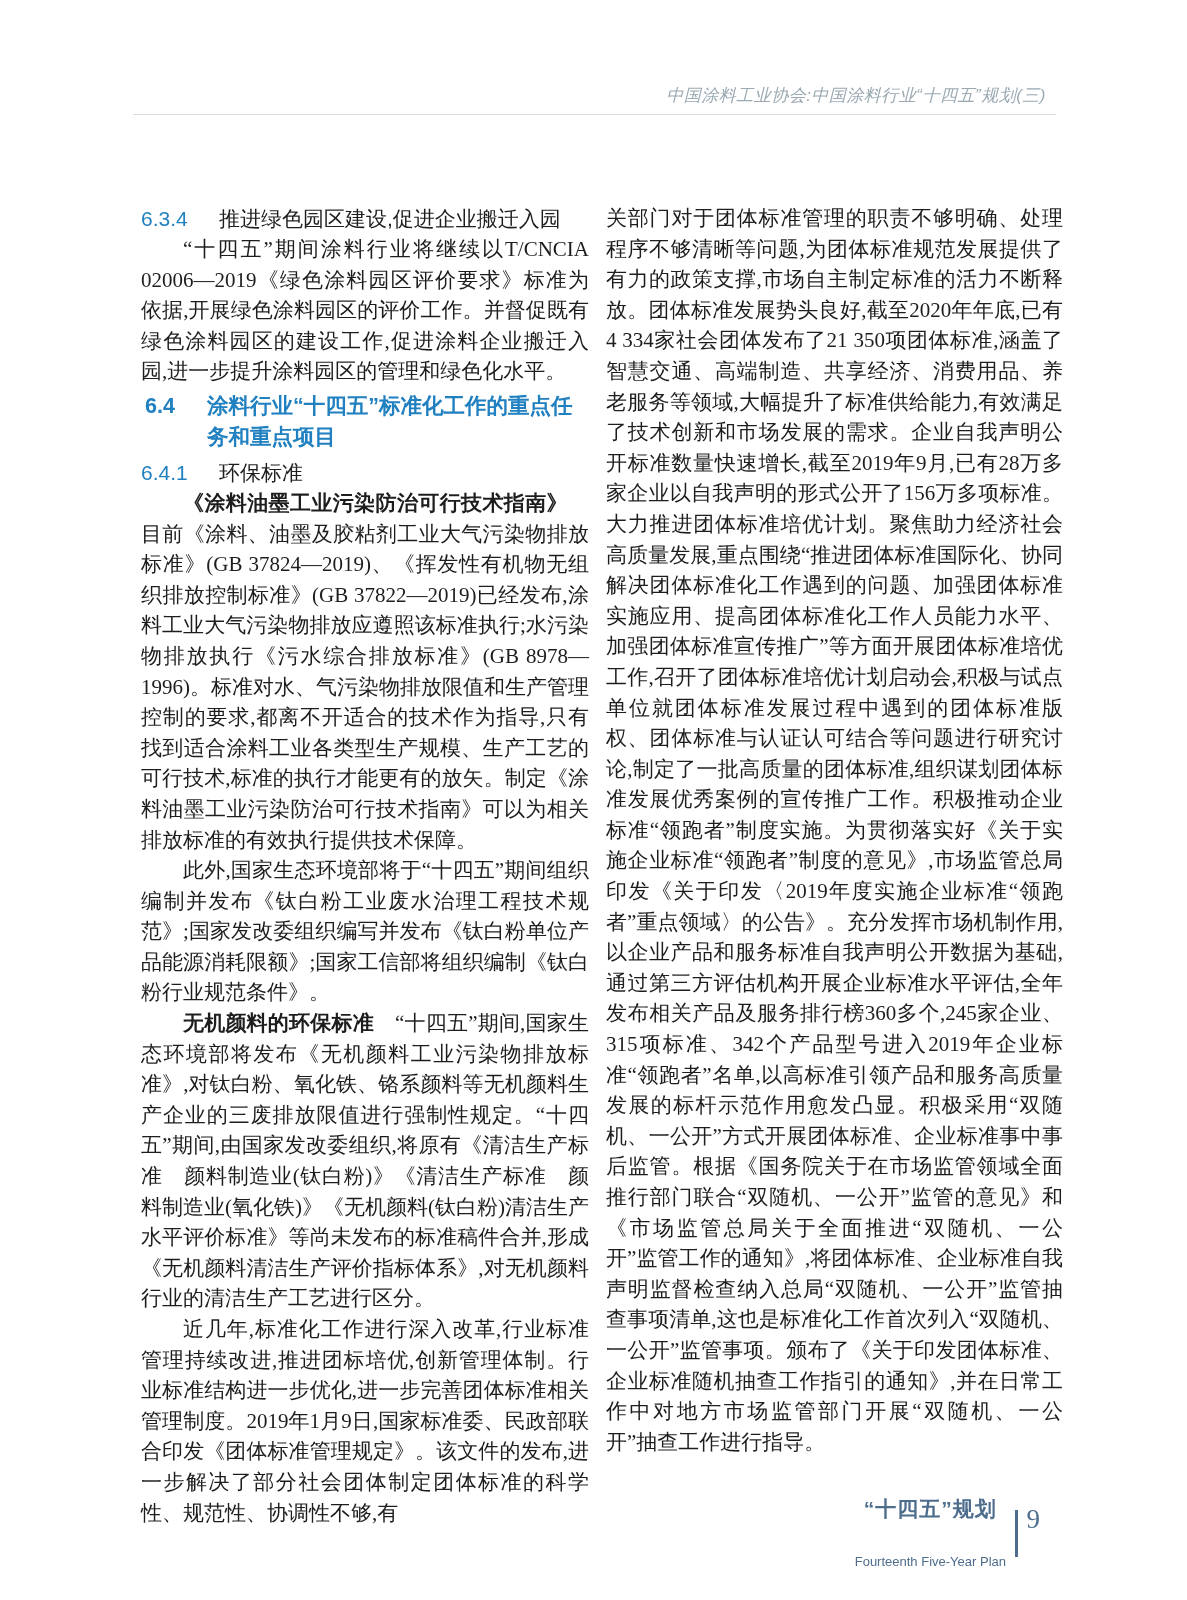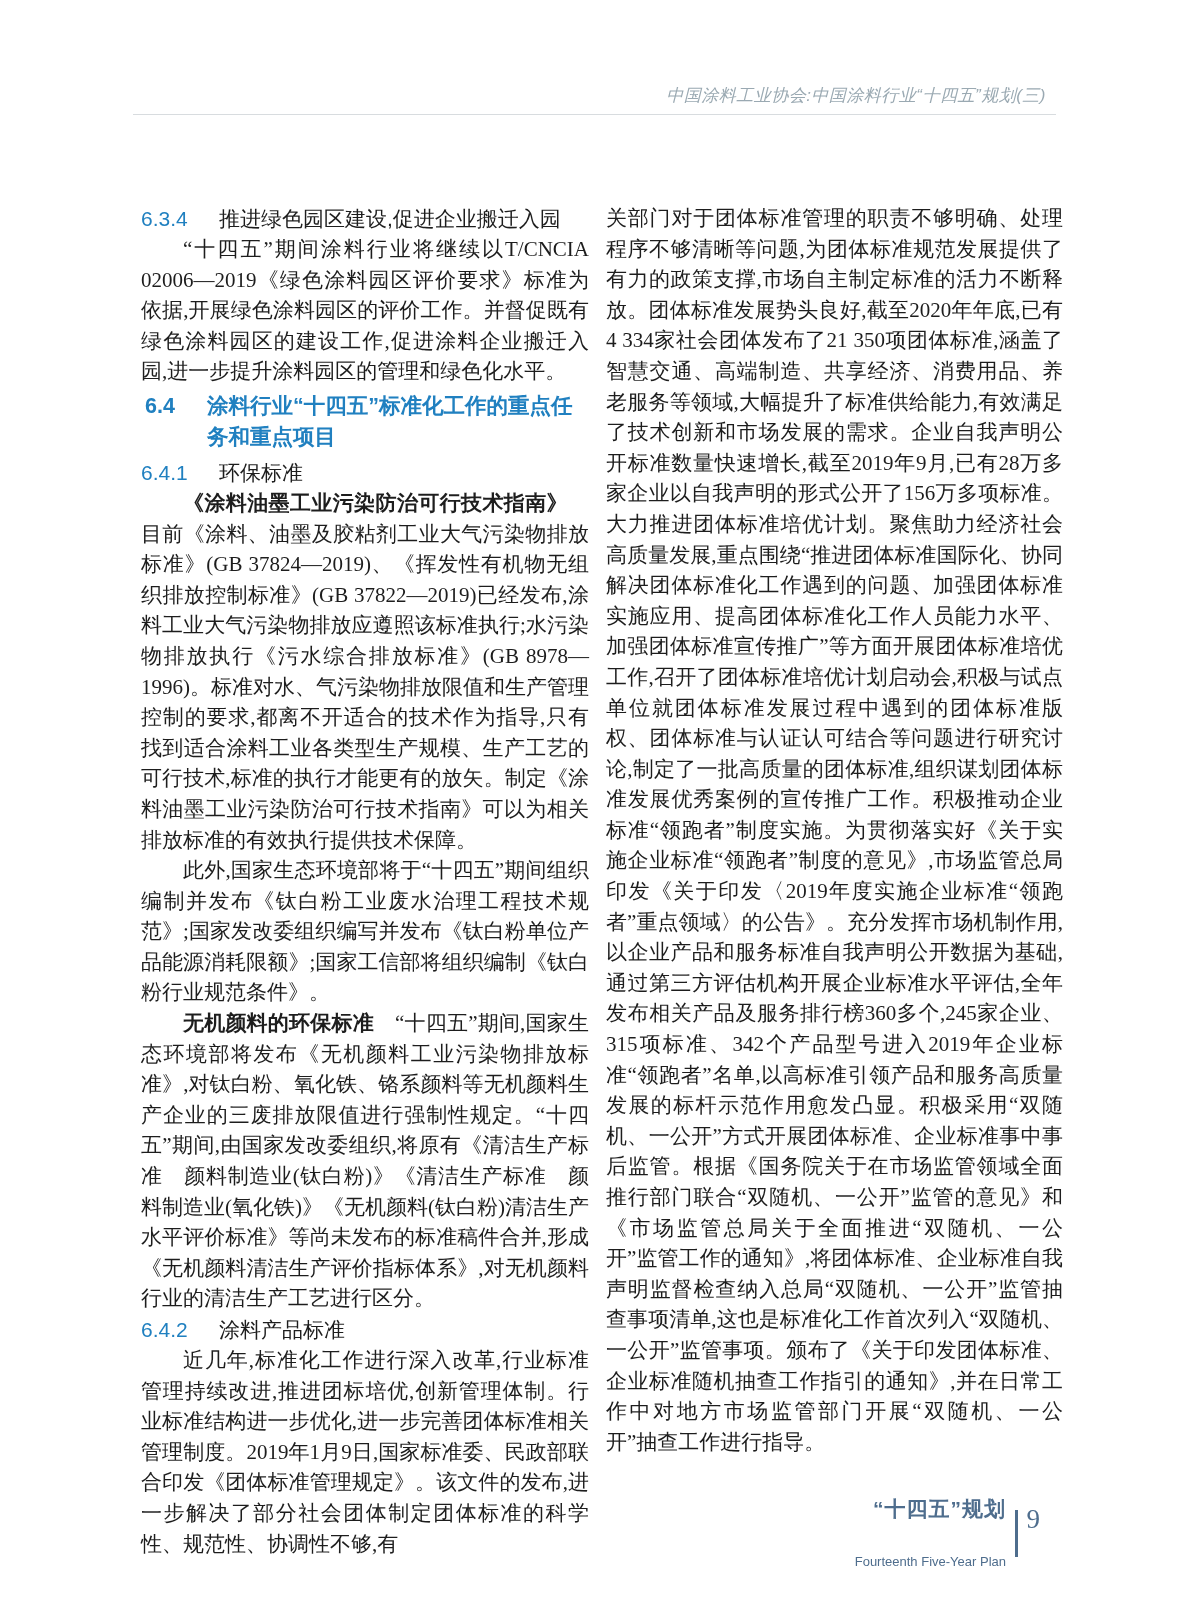--- a/index.html
+++ b/index.html
@@ -65,21 +65,21 @@
     display:flex;
   }
   .h-main .num{width:62px;flex:0 0 auto;}
   .h-main .ttl{flex:1;}
   
   .footer{
     position:absolute;top:1496px;right:147px;
     display:flex;align-items:center;gap:9px;
     color:#4e6d8d;
   }
-  .footer .labels{text-align:right;}
+  .footer .labels{text-align:center;}
   .footer .cn{
     font-family:"Liberation Sans","DejaVu Sans",sans-serif;
     font-weight:bold;font-size:21px;line-height:26px;
     letter-spacing:1px;
   }
   .footer .en{
     font-family:Liberation Sans, sans-serif;
     font-size:13px;line-height:16px;margin-top:32px;
   }
   .footer .bar{
@@ -117,24 +117,20 @@
         <span class="num">6.4.1</span>
         <span class="ttl">环保标准</span>
       </h3>
 
       <p class="para"><span class="lead">《涂料油墨工业污染防治可行技术指南》</span><span>　目前《涂料、油墨及胶粘剂工业大气污染物排放标准》(GB 37824—2019)、《挥发性有机物无组织排放控制标准》(GB 37822—2019)已经发布,涂料工业大气污染物排放应遵照该标准执行;水污染物排放执行《污水综合排放标准》(GB 8978—1996)。标准对水、气污染物排放限值和生产管理控制的要求,都离不开适合的技术作为指导,只有找到适合涂料工业各类型生产规模、生产工艺的可行技术,标准的执行才能更有的放矢。制定《涂料油墨工业污染防治可行技术指南》可以为相关排放标准的有效执行提供技术保障。</span></p>
 
       <p class="para">此外,国家生态环境部将于“十四五”期间组织编制并发布《钛白粉工业废水治理工程技术规范》;国家发改委组织编写并发布《钛白粉单位产品能源消耗限额》;国家工信部将组织编制《钛白粉行业规范条件》。</p>
 
       <p class="para"><span class="lead">无机颜料的环保标准</span><span>　“十四五”期间,国家生态环境部将发布《无机颜料工业污染物排放标准》,对钛白粉、氧化铁、铬系颜料等无机颜料生产企业的三废排放限值进行强制性规定。“十四五”期间,由国家发改委组织,将原有《清洁生产标准　颜料制造业(钛白粉)》《清洁生产标准　颜料制造业(氧化铁)》《无机颜料(钛白粉)清洁生产水平评价标准》等尚未发布的标准稿件合并,形成《无机颜料清洁生产评价指标体系》,对无机颜料行业的清洁生产工艺进行区分。</span></p>
 
-      <h3 class="h-sub">
-        <span class="num">6.4.2</span>
-        <span class="ttl">涂料产品标准</span>
-      </h3>
 
       <p class="para">近几年,标准化工作进行深入改革,行业标准管理持续改进,推进团标培优,创新管理体制。行业标准结构进一步优化,进一步完善团体标准相关管理制度。2019年1月9日,国家标准委、民政部联合印发《团体标准管理规定》。该文件的发布,进一步解决了部分社会团体制定团体标准的科学性、规范性、协调性不够,有</p>
     </div>
 
     <div class="col right">
       <p class="para no-indent">关部门对于团体标准管理的职责不够明确、处理程序不够清晰等问题,为团体标准规范发展提供了有力的政策支撑,市场自主制定标准的活力不断释放。团体标准发展势头良好,截至2020年年底,已有4 334家社会团体发布了21 350项团体标准,涵盖了智慧交通、高端制造、共享经济、消费用品、养老服务等领域,大幅提升了标准供给能力,有效满足了技术创新和市场发展的需求。企业自我声明公开标准数量快速增长,截至2019年9月,已有28万多家企业以自我声明的形式公开了156万多项标准。大力推进团体标准培优计划。聚焦助力经济社会高质量发展,重点围绕“推进团体标准国际化、协同解决团体标准化工作遇到的问题、加强团体标准实施应用、提高团体标准化工作人员能力水平、加强团体标准宣传推广”等方面开展团体标准培优工作,召开了团体标准培优计划启动会,积极与试点单位就团体标准发展过程中遇到的团体标准版权、团体标准与认证认可结合等问题进行研究讨论,制定了一批高质量的团体标准,组织谋划团体标准发展优秀案例的宣传推广工作。积极推动企业标准“领跑者”制度实施。为贯彻落实好《关于实施企业标准“领跑者”制度的意见》,市场监管总局印发《关于印发〈2019年度实施企业标准“领跑者”重点领域〉的公告》。充分发挥市场机制作用,以企业产品和服务标准自我声明公开数据为基础,通过第三方评估机构开展企业标准水平评估,全年发布相关产品及服务排行榜360多个,245家企业、315项标准、342个产品型号进入2019年企业标准“领跑者”名单,以高标准引领产品和服务高质量发展的标杆示范作用愈发凸显。积极采用“双随机、一公开”方式开展团体标准、企业标准事中事后监管。根据《国务院关于在市场监管领域全面推行部门联合“双随机、一公开”监管的意见》和《市场监管总局关于全面推进“双随机、一公开”监管工作的通知》,将团体标准、企业标准自我声明监督检查纳入总局“双随机、一公开”监管抽查事项清单,这也是标准化工作首次列入“双随机、一公开”监管事项。颁布了《关于印发团体标准、企业标准随机抽查工作指引的通知》,并在日常工作中对地方市场监管部门开展“双随机、一公开”抽查工作进行指导。</p>
     </div>
 
   </div>
 

